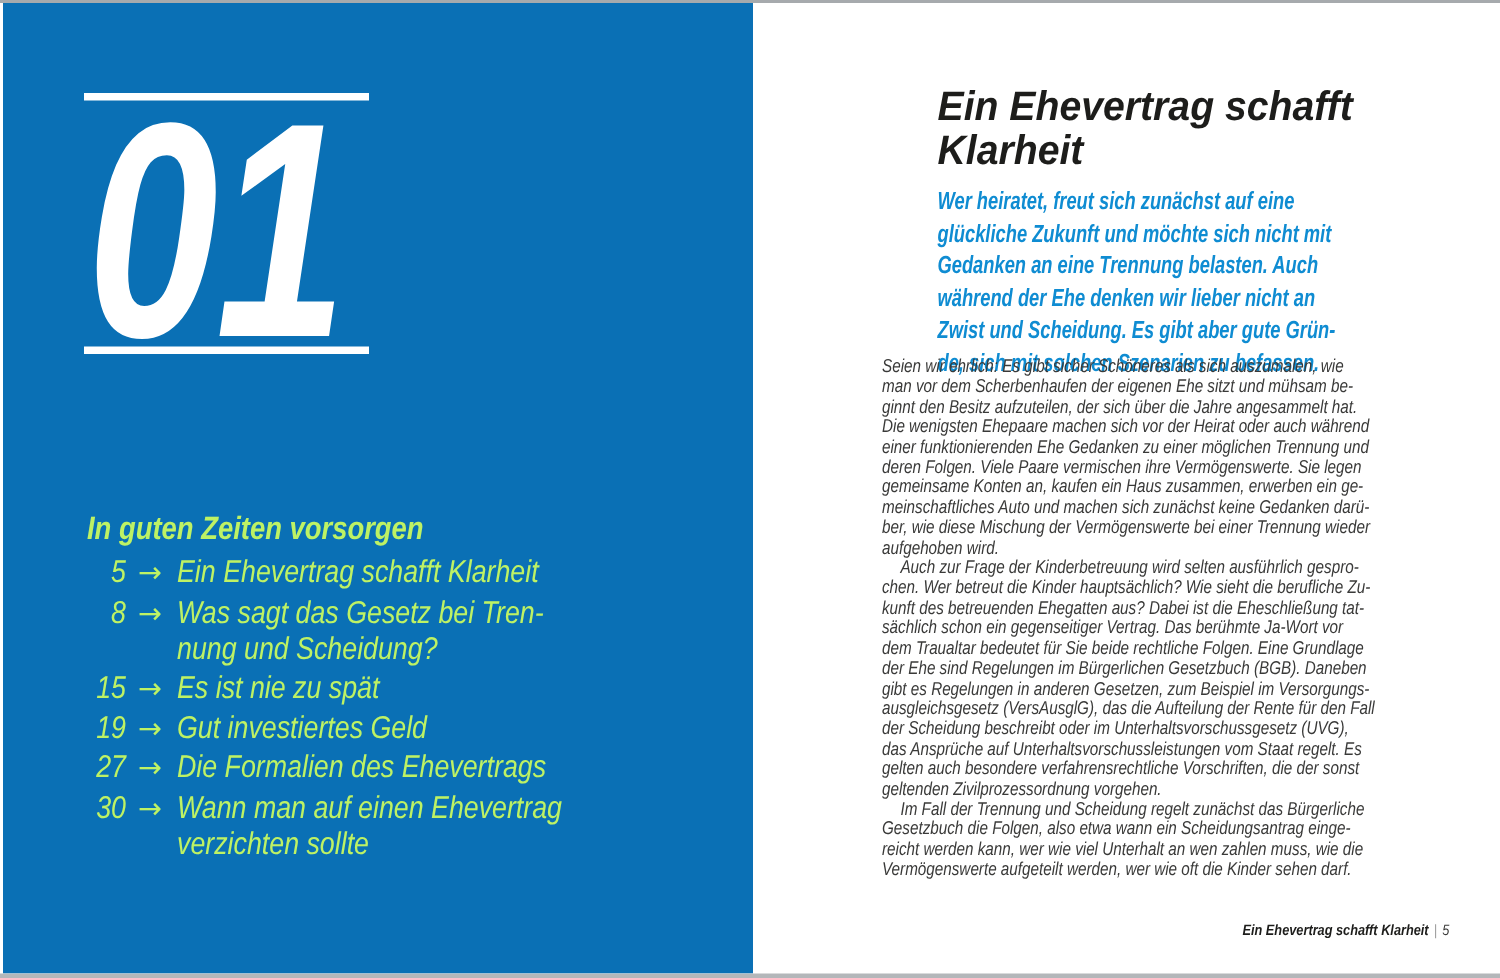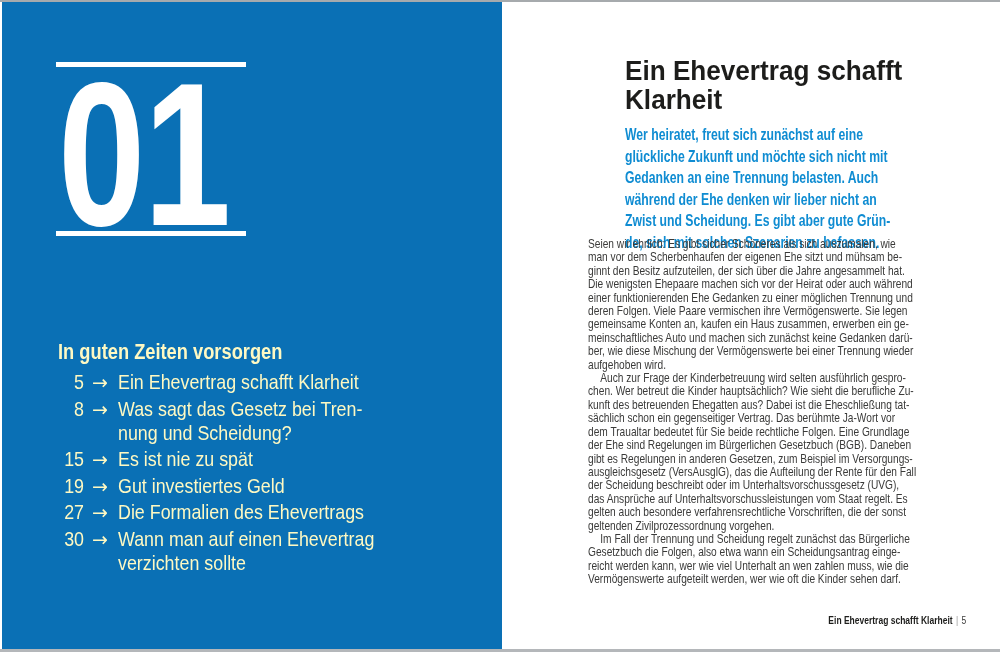--- a/index.html
+++ b/index.html
@@ -1,38 +1,38 @@
 <!DOCTYPE html>
 <html><head>
 <meta charset="utf-8">
 <style>
   * { margin:0; padding:0; box-sizing:border-box; }
   html,body { background:#ffffff; }
   body { font-family:"Liberation Sans","DejaVu Sans",sans-serif; }
   .stage {
     position:relative; width:1000px; height:652px;
     background:#ffffff; overflow:hidden;
-    border-top:2px solid #a6aaad; border-bottom:3px solid #b4b7ba;
+    border-top:2px solid #a6aaad; border-bottom:3px solid #b4b7ba;font-style:italic;
   }
   
   .panel {
     position:absolute; left:2px; top:0; width:500px; height:647px;
     background:#0a70b5;
   }
   .rule { position:absolute; height:5px; background:#ffffff; }
   .rule-top    { left:54px; top:60px;  width:190px; }
   .rule-bottom { left:54px; top:229px; width:190px; }
   .chapter-num {
     position:absolute; left:56px; top:50px;
     font-size:204px; line-height:1; font-weight:bold; color:#ffffff;
     letter-spacing:-2px; white-space:pre;
     transform:scaleX(0.77); transform-origin:0 0;
   }
   
-  .toc { position:absolute; left:0; top:339px; width:420px; padding-left:40px; color:#fef9c3; }
+  .toc { position:absolute; left:0; top:339px; width:420px; padding-left:40px; color:#bef264; }
   .toc-heading {
     margin-left:16px; margin-bottom:6px;
     font-size:21.5px; line-height:23px; font-weight:bold; white-space:pre;
     transform:scaleX(0.85); transform-origin:0 0;
   }
   .toc-item { display:flex; align-items:baseline; margin-bottom:2.5px; cursor:pointer; }
   .toc-num {
     width:42px; text-align:right; font-size:21px; line-height:24px; white-space:pre;
     transform:scaleX(0.85); transform-origin:100% 0;
   }

